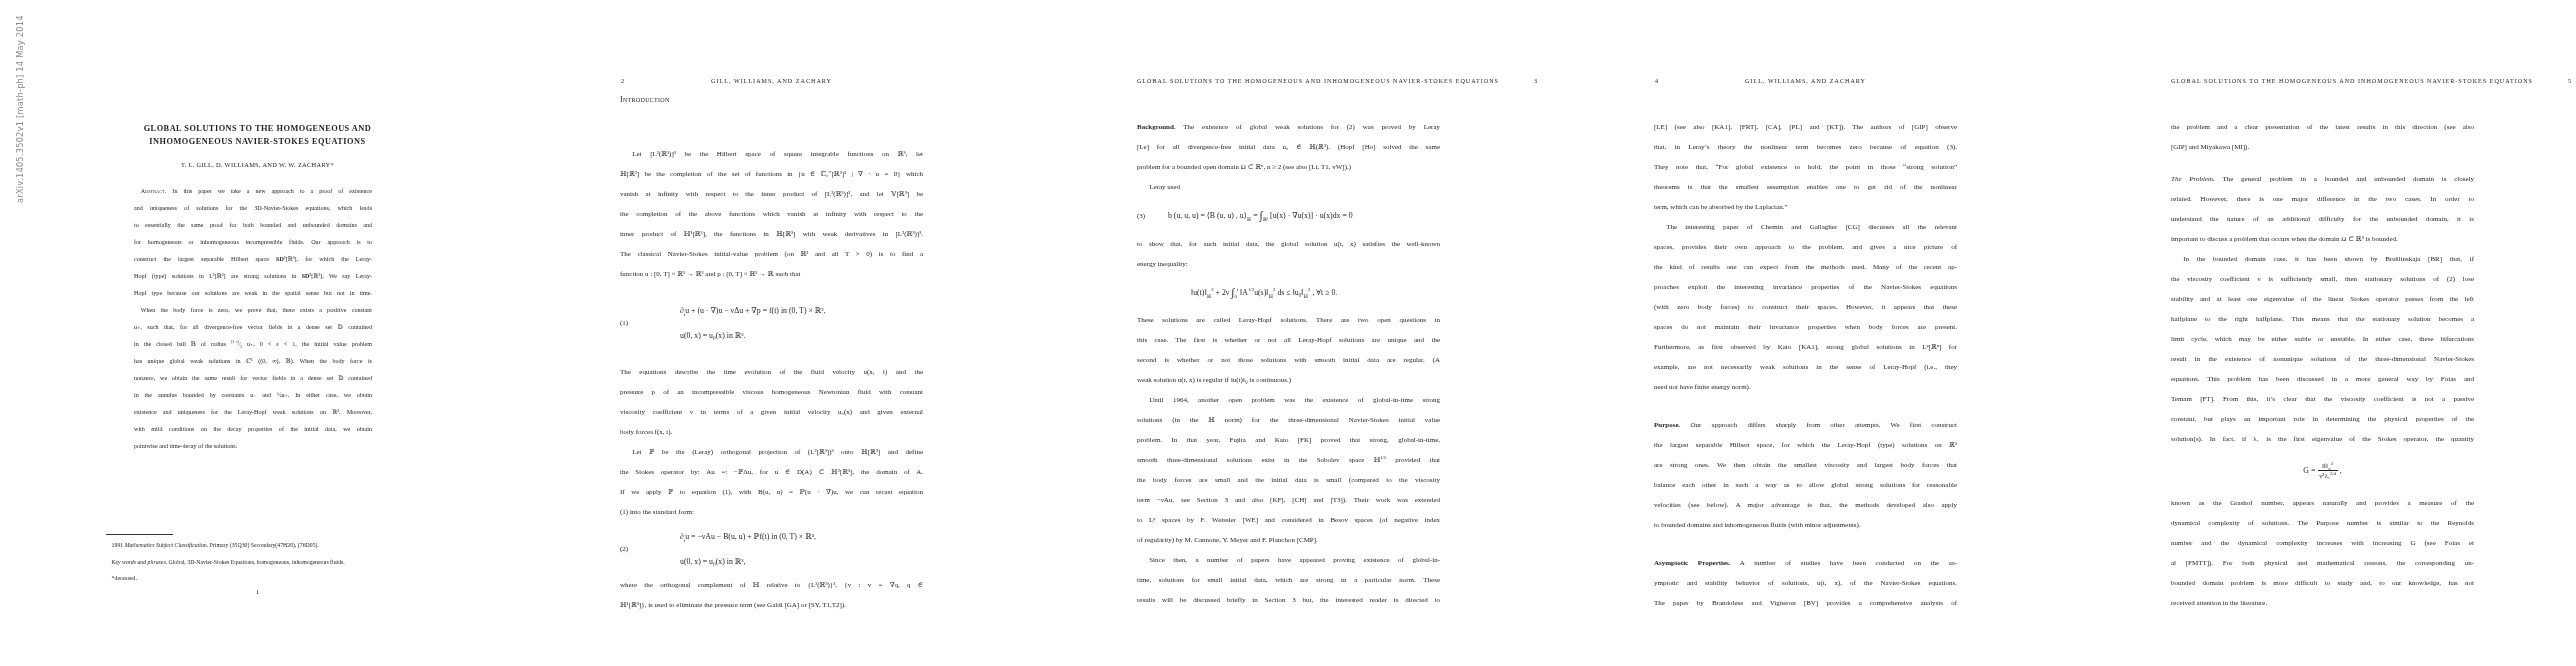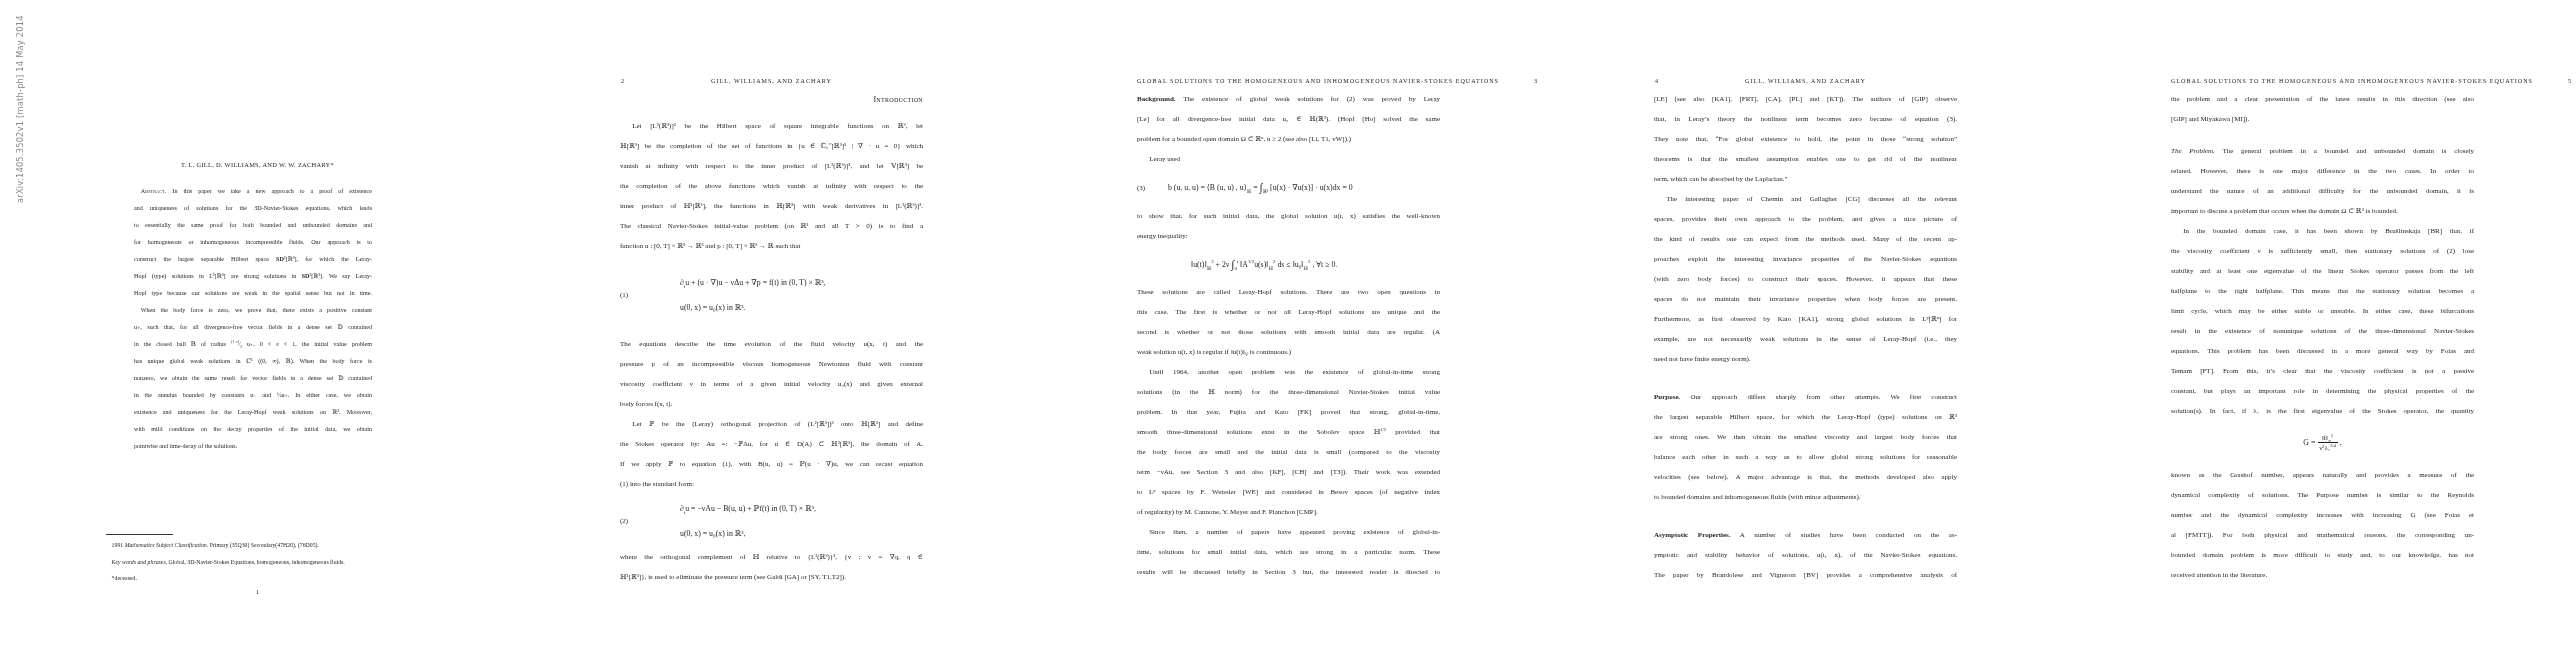--- a/index.html
+++ b/index.html
@@ -8,31 +8,31 @@
   .watermark{position:absolute;left:14.5px;top:203px;transform-origin:0 0;transform:rotate(-90deg);
              font-family:"DejaVu Sans","Liberation Sans",sans-serif;font-size:8.3px;font-weight:500;
              letter-spacing:0.2px;color:#8a8a8a;white-space:nowrap;}
   .page{position:absolute;top:0;width:303px;height:667px;}
   
   .runhead{position:absolute;top:78px;left:0;width:100%;font-size:6.1px;letter-spacing:1px;color:#222;}
   .rh-left{position:absolute;left:1.1px;top:0;letter-spacing:0;}
   .rh-center{display:block;text-align:center;white-space:nowrap;}
   .rh-title{position:absolute;left:0;top:0;white-space:nowrap;}
   .rh-num{position:absolute;left:397px;top:0;letter-spacing:0;}
-  .secheading{position:absolute;top:95px;left:0;width:100%;text-align:right;
+  .secheading{position:absolute;top:95px;left:0;width:100%;text-align:left;
               font-variant:small-caps;font-size:8px;letter-spacing:0.3px;}
   
   .ptitle{position:absolute;top:122px;left:0;width:100%;text-align:center;font-weight:700;
           font-size:8.3px;line-height:13.3px;letter-spacing:0.5px;}
   .pauthors{position:absolute;top:161px;left:0;width:100%;text-align:center;font-size:6.4px;letter-spacing:0.3px;}
   .abstract{position:absolute;top:183px;left:28px;width:238px;font-size:6.1px;line-height:17px;}
   .abstract .ln{height:17px;}
   .abstract .ln.ind{text-indent:6.7px;}
   
-  .pbody{position:absolute;left:0;width:303px;font-size:7px;line-height:20px;}
+  .pbody{position:absolute;left:0;width:303px;font-size:7px;line-height:20px;margin-top:28px;}
   .ln{height:20px;text-align:justify;text-align-last:justify;}
   .ln.left{text-align:center;text-align-last:left;}
   .ln.ind{text-indent:12.2px;}
   .sc{font-variant:small-caps;letter-spacing:0.2px;}
   sup,sub{font-size:.62em;line-height:0;}
   .int{font-size:1.45em;vertical-align:-.12em;line-height:0;}
   
   .eq{position:relative;display:flex;flex-direction:column;justify-content:center;font-size:7.8px;}
   .eq .lbl{position:absolute;left:0;top:50%;transform:translateY(-50%);font-size:7px;}
   .eq .rows{width:100%;}
@@ -48,20 +48,24 @@
   .pageno{position:absolute;top:588px;left:0;width:100%;text-align:center;font-size:6.7px;}
 </style>
 </head>
 <body>
 
 <div class="canvas">
 
   <div class="watermark">arXiv:1405.3502v1  [math-ph]  14 May 2014</div>
 
   <div class="page" id="page1" style="left:106px">
+    <div class="ptitle">
+      <div>GLOBAL SOLUTIONS TO THE HOMOGENEOUS AND</div>
+      <div>INHOMOGENEOUS NAVIER-STOKES EQUATIONS</div>
+    </div>
     <div class="pauthors">T. L. GILL, D. WILLIAMS, AND W. W. ZACHARY*</div>
     <div class="abstract" id="p1-abstract">
         <div class="ln ind"><span class="sc">Abstract.</span> In this paper we take a new approach to a proof of existence</div>
         <div class="ln">and uniqueness of solutions for the 3D-Navier-Stokes equations, which leads</div>
         <div class="ln">to essentially the same proof for both bounded and unbounded domains and</div>
         <div class="ln">for homogeneous or inhomogeneous incompressible fluids. Our approach is to</div>
         <div class="ln">construct the largest separable Hilbert space <b>SD</b>²[ℝ³], for which the Leray-</div>
         <div class="ln">Hopf (type) solutions in L²[ℝ³] are strong solutions in <b>SD</b>²[ℝ³]. We say Leray-</div>
         <div class="ln">Hopf type because our solutions are weak in the spatial sense but not in time.</div>
         <div class="ln ind">When the body force is zero, we prove that, there exists a positive constant</div>

